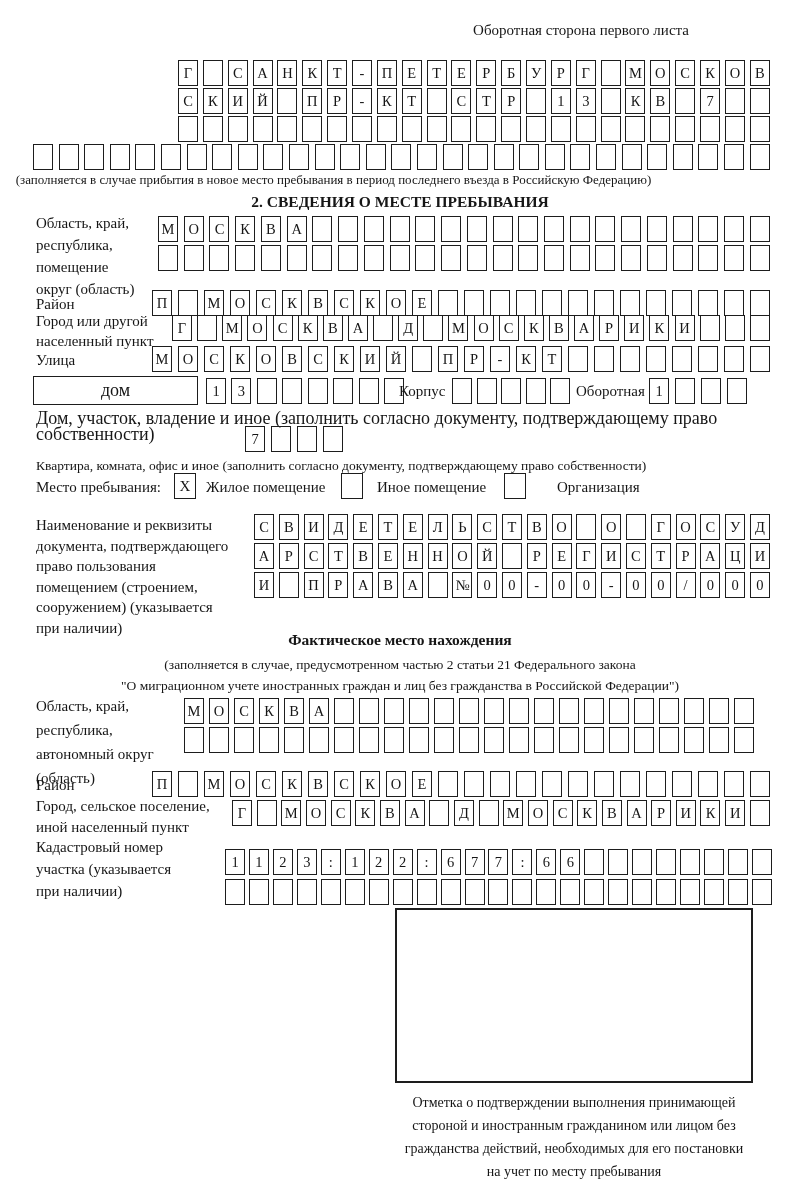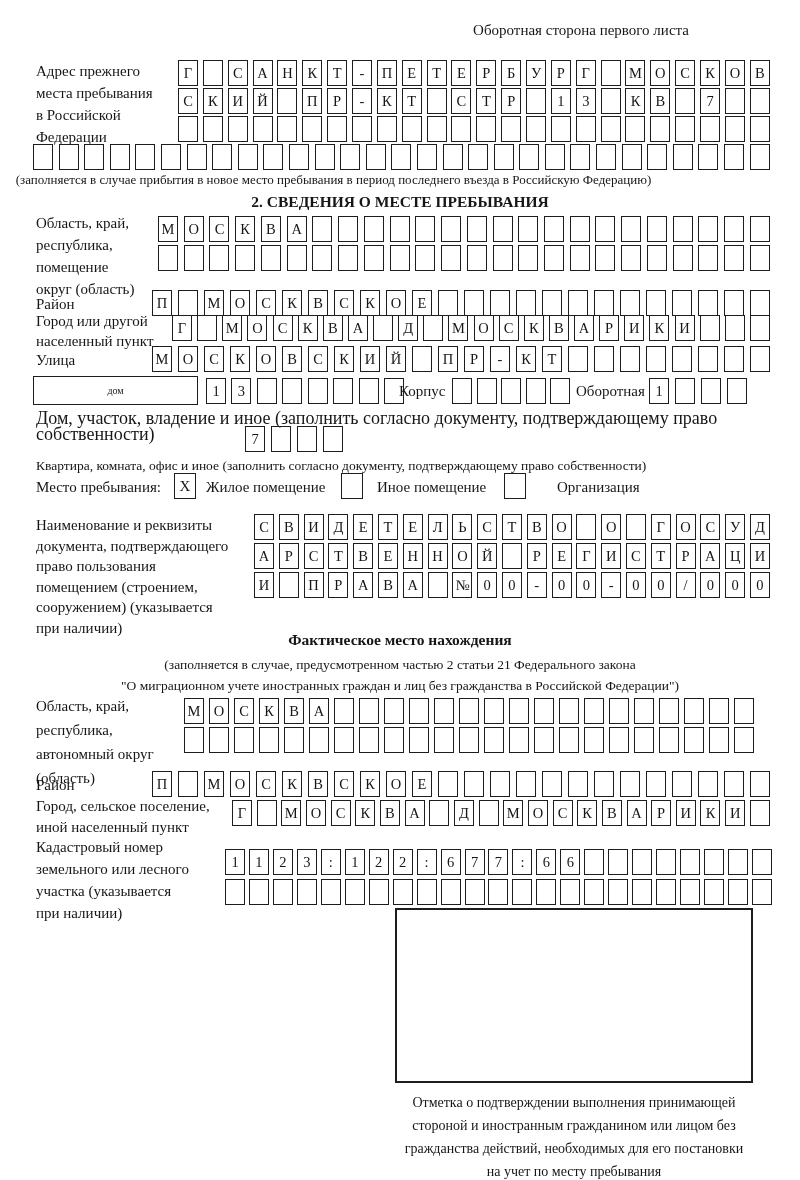--- a/index.html
+++ b/index.html
@@ -18,38 +18,32 @@
     width:20px; height:26px; flex:none; box-sizing:border-box;
     border:1.8px solid #1d1d1d; display:flex; align-items:center; justify-content:center;
     font-size:14.5px; line-height:1;
   }
   .chk {
     width:22px; height:26px; box-sizing:border-box; border:1.8px solid #1d1d1d;
     display:flex; align-items:center; justify-content:center; font-size:15px;
   }
   .wbox {
     box-sizing:border-box; border:1.8px solid #1d1d1d;
-    display:flex; align-items:center; justify-content:center; font-size:10px;
+    display:flex; align-items:center; justify-content:center; font-size:18px;
   }
   .stamp { box-sizing:border-box; border:2px solid #1d1d1d; background:#fff; }
   .ctr { text-align:center; }
 </style>
 </head>
 <body>
 
 <div id="page">
 
   <div class="abs lbl" style="top:19px;left:420px;width:322px;text-align:center">Оборотная сторона первого листа</div>
 
-  <div class="abs" style="left:36px;top:60px;width:150px">
-    <div class="lbl">Адрес прежнего</div>
-    <div class="lbl">места пребывания</div>
-    <div class="lbl">в Российской</div>
-    <div class="lbl">Федерации</div>
-  </div>
   <div class="abs cells" style="left:178px;top:60px;width:592px">
       <span class="cell">Г</span>
       <span class="cell"></span>
       <span class="cell">С</span>
       <span class="cell">А</span>
       <span class="cell">Н</span>
       <span class="cell">К</span>
       <span class="cell">Т</span>
       <span class="cell">-</span>
       <span class="cell">П</span>
@@ -537,21 +531,20 @@
       <span class="cell">А</span>
       <span class="cell">Р</span>
       <span class="cell">И</span>
       <span class="cell">К</span>
       <span class="cell">И</span>
       <span class="cell"></span>
     </div>
 
   <div class="abs" style="left:36px;top:836px;width:185px">
     <div class="lbl" style="line-height:22px">Кадастровый номер</div>
-    <div class="lbl" style="line-height:22px">земельного или лесного</div>
     <div class="lbl" style="line-height:22px">участка (указывается</div>
     <div class="lbl" style="line-height:22px">при наличии)</div>
   </div>
   <div class="abs cells" style="left:225px;top:849px;width:547px">
       <span class="cell">1</span>
       <span class="cell">1</span>
       <span class="cell">2</span>
       <span class="cell">3</span>
       <span class="cell">:</span>
       <span class="cell">1</span>

